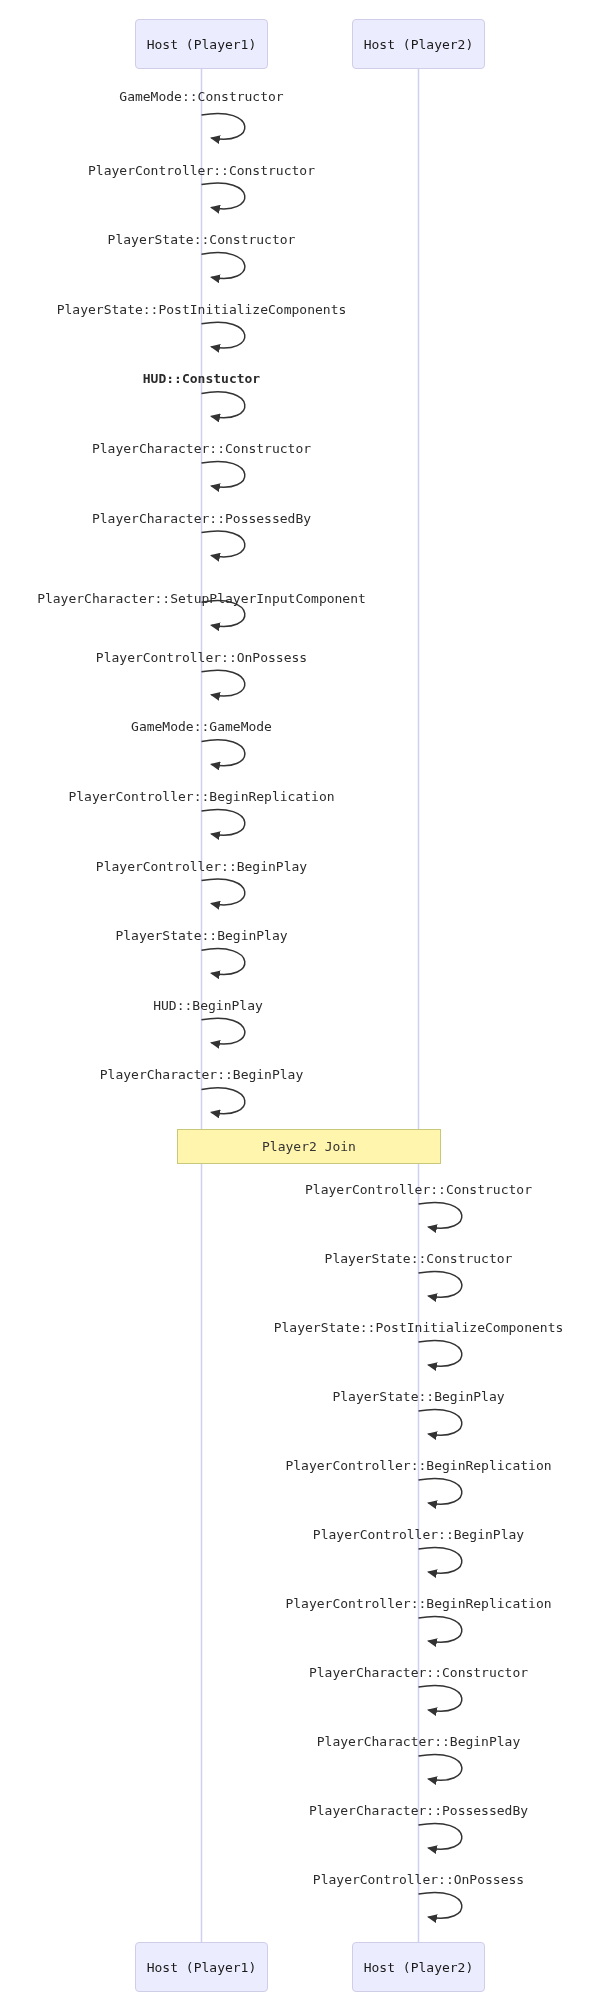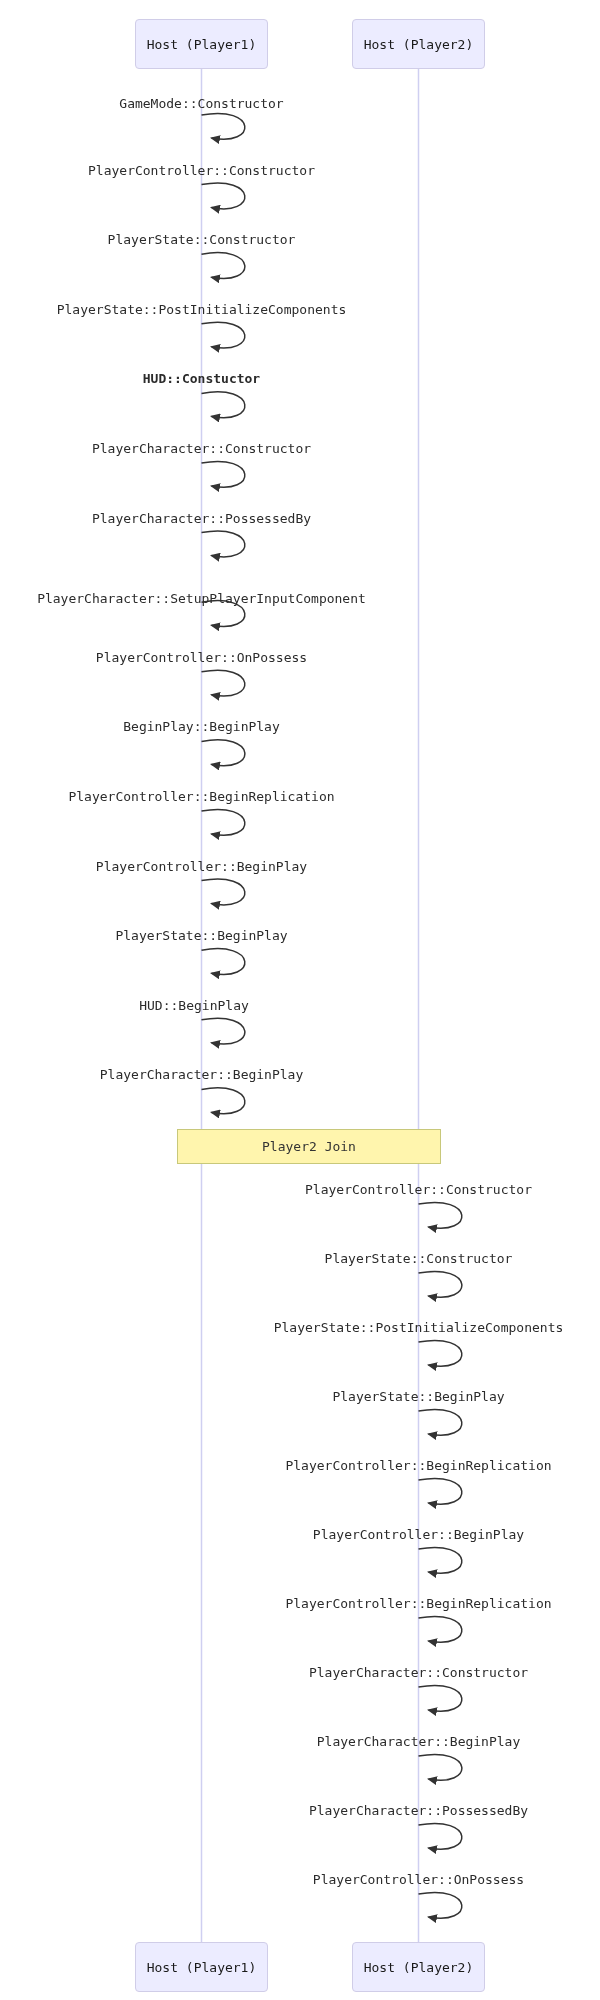--- a/index.html
+++ b/index.html
@@ -99,34 +99,34 @@
     </svg>
 
   <div class="actor top a1">
     <span>Host (Player1)</span>
   </div>
   <div class="actor top a2">
     <span>Host (Player2)</span>
   </div>
 
   <div id="labels">
-      <div class="msg-label" style="left: 201.5px; top: 87px;">GameMode::Constructor</div>
+      <div class="msg-label" style="left: 201.5px; top: 80px;">GameMode::Constructor</div>
       <div class="msg-label" style="left: 201.5px; top: 153.6px;">PlayerController::Constructor</div>
       <div class="msg-label" style="left: 201.5px; top: 223.2px;">PlayerState::Constructor</div>
       <div class="msg-label" style="left: 201.5px; top: 292.8px;">PlayerState::PostInitializeComponents</div>
       <div class="msg-label" style="left: 201.5px; top: 362.4px; font-weight: bold;">HUD::Constuctor</div>
       <div class="msg-label" style="left: 201.5px; top: 432px;">PlayerCharacter::Constructor</div>
       <div class="msg-label" style="left: 201.5px; top: 501.6px;">PlayerCharacter::PossessedBy</div>
       <div class="msg-label" style="left: 201.5px; top: 582px;">PlayerCharacter::SetupPlayerInputComponent</div>
       <div class="msg-label" style="left: 201.5px; top: 640.8px;">PlayerController::OnPossess</div>
-      <div class="msg-label" style="left: 201.5px; top: 710.4px;">BeginPlay::BeginPlay</div>
+      <div class="msg-label" style="left: 201.5px; top: 710.4px;">GameMode::GameMode</div>
       <div class="msg-label" style="left: 201.5px; top: 780px;">PlayerController::BeginReplication</div>
       <div class="msg-label" style="left: 201.5px; top: 849.6px;">PlayerController::BeginPlay</div>
       <div class="msg-label" style="left: 201.5px; top: 919.2px;">PlayerState::BeginPlay</div>
-      <div class="msg-label" style="left: 194px; top: 988.8px;">HUD::BeginPlay</div>
+      <div class="msg-label" style="left: 208px; top: 988.8px;">HUD::BeginPlay</div>
       <div class="msg-label" style="left: 201.5px; top: 1058.4px;">PlayerCharacter::BeginPlay</div>
       <div class="msg-label" style="left: 418.5px; top: 1173px;">PlayerController::Constructor</div>
       <div class="msg-label" style="left: 418.5px; top: 1242px;">PlayerState::Constructor</div>
       <div class="msg-label" style="left: 418.5px; top: 1311px;">PlayerState::PostInitializeComponents</div>
       <div class="msg-label" style="left: 418.5px; top: 1380px;">PlayerState::BeginPlay</div>
       <div class="msg-label" style="left: 418.5px; top: 1449px;">PlayerController::BeginReplication</div>
       <div class="msg-label" style="left: 418.5px; top: 1518px;">PlayerController::BeginPlay</div>
       <div class="msg-label" style="left: 418.5px; top: 1587px;">PlayerController::BeginReplication</div>
       <div class="msg-label" style="left: 418.5px; top: 1656px;">PlayerCharacter::Constructor</div>
       <div class="msg-label" style="left: 418.5px; top: 1725px;">PlayerCharacter::BeginPlay</div>

